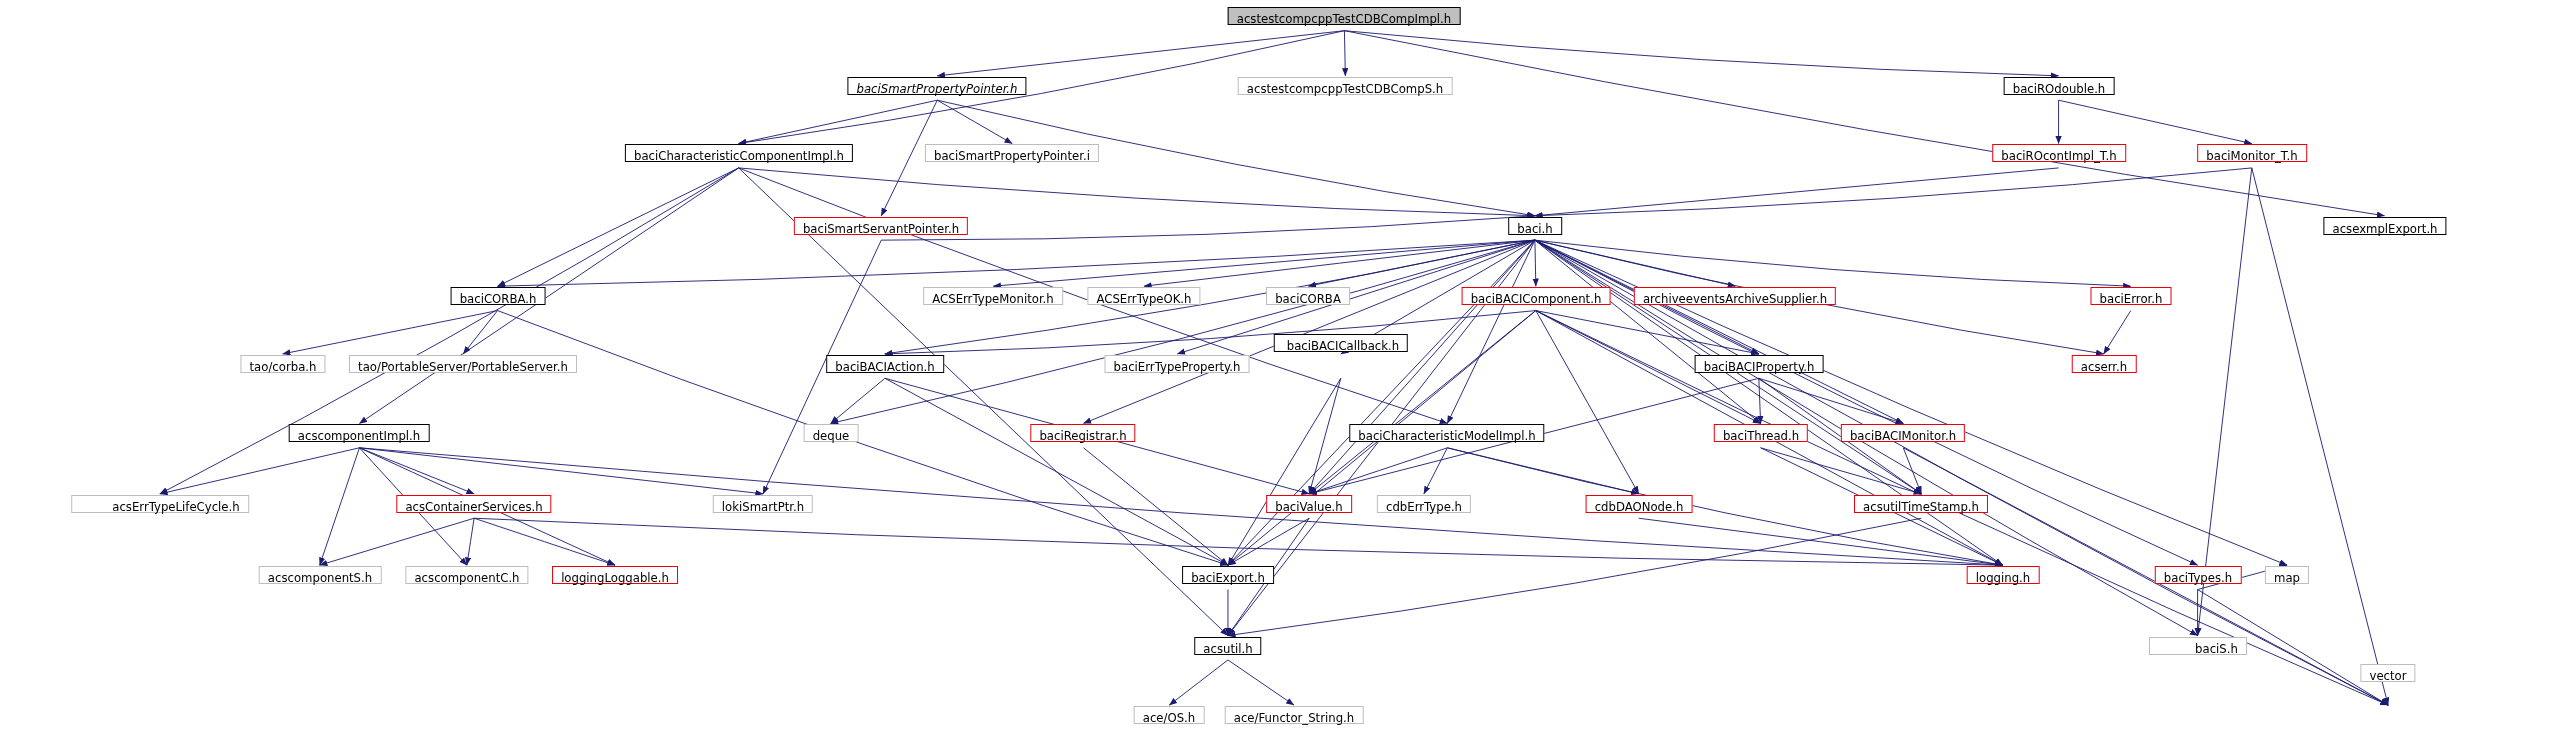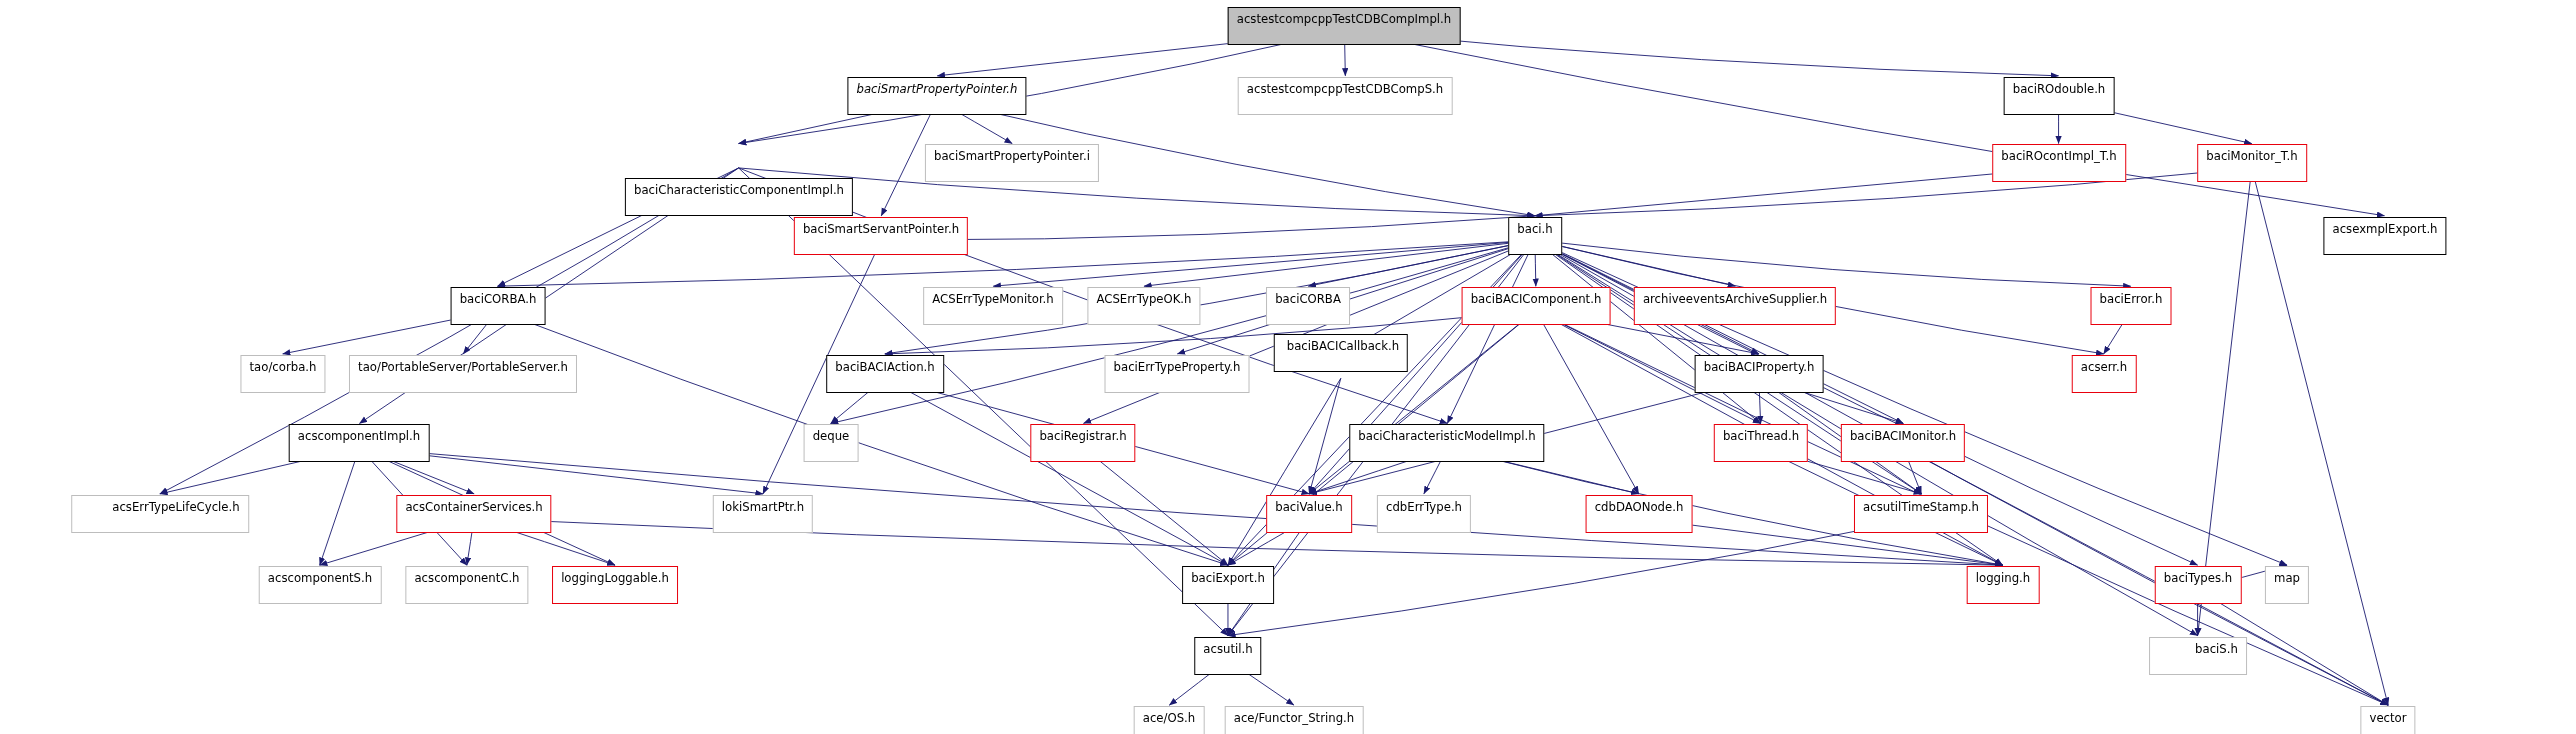--- a/index.html
+++ b/index.html
@@ -12,21 +12,21 @@
     background:#ffffff;
     border:0.9px solid #000000;
     font-size:11.7px;
     line-height:14.4px;
     padding:3.6px 8.1px;
     white-space:nowrap;
     color:#000000;
     z-index:2;
     cursor:pointer;
     box-sizing:border-box;
-    height:38px;
+    height:18px;
   }
   .n-root{background:#bfbfbf;border-color:#000000;font-weight:normal;}
   .n-doc{border-color:#000000;}
   .n-ext{border-color:#bdbdbd;}
   .n-trunc{border-color:#e8000d;}
   .edge{stroke:#1b1b70;stroke-width:1;fill:none;}
 </style>
 </head>
 <body>
 
@@ -138,21 +138,21 @@
         <path d="M1360,653 Q1360,678.5 1360,704" class="edge" marker-end="url(#arrow)"></path>
         <path d="M1360,731 Q1327.5,756 1295,781" class="edge" marker-end="url(#arrow)"></path>
         <path d="M1360,731 Q1396.5,756 1433,781" class="edge" marker-end="url(#arrow)"></path>
       </g>
   </svg>
   <div id="nodes">
       <div class="node n-root" style="left: 1344px; top: 7.2px;"><span>acstestcompcppTestCDBCompImpl.h</span></div>
       <div class="node n-doc" style="left: 937px; top: 77px; font-style: italic;"><span>baciSmartPropertyPointer.h</span></div>
       <div class="node n-ext" style="left: 1345px; top: 77px;"><span>acstestcompcppTestCDBCompS.h</span></div>
       <div class="node n-doc" style="left: 2059px; top: 77px;"><span>baciROdouble.h</span></div>
-      <div class="node n-doc" style="left: 739px; top: 144px; margin-top: 34px;"><span>baciCharacteristicComponentImpl.h</span></div>
+      <div class="node n-doc" style="left: 739px; top: 144px;"><span>baciCharacteristicComponentImpl.h</span></div>
       <div class="node n-ext" style="left: 1012px; top: 144px;"><span>baciSmartPropertyPointer.i</span></div>
       <div class="node n-trunc" style="left: 2059px; top: 144px;"><span>baciROcontImpl_T.h</span></div>
       <div class="node n-trunc" style="left: 2252px; top: 144px;"><span>baciMonitor_T.h</span></div>
       <div class="node n-trunc" style="left: 881px; top: 217px;"><span>baciSmartServantPointer.h</span></div>
       <div class="node n-doc" style="left: 1535px; top: 217px;"><span>baci.h</span></div>
       <div class="node n-doc" style="left: 2385px; top: 217px;"><span>acsexmplExport.h</span></div>
       <div class="node n-doc" style="left: 498px; top: 287px;"><span>baciCORBA.h</span></div>
       <div class="node n-ext" style="left: 993px; top: 287px;"><span>ACSErrTypeMonitor.h</span></div>
       <div class="node n-ext" style="left: 1144px; top: 287px;"><span>ACSErrTypeOK.h</span></div>
       <div class="node n-ext" style="left: 1308px; top: 287px;"><span>baciCORBA</span></div>
@@ -183,16 +183,16 @@
       <div class="node n-ext" style="left: 467px; top: 566px;"><span>acscomponentC.h</span></div>
       <div class="node n-trunc" style="left: 615px; top: 566px;"><span>loggingLoggable.h</span></div>
       <div class="node n-doc" style="left: 1228px; top: 566px;"><span>baciExport.h</span></div>
       <div class="node n-trunc" style="left: 2003px; top: 566px;"><span>logging.h</span></div>
       <div class="node n-trunc" style="left: 2198px; top: 566px;"><span>baciTypes.h</span></div>
       <div class="node n-ext" style="left: 2287px; top: 566px;"><span>map</span></div>
       <div class="node n-doc" style="left: 1228px; top: 637px;"><span>acsutil.h</span></div>
       <div class="node n-ext" style="left: 2198px; top: 637px; padding-left: 45px;"><span>baciS.h</span></div>
       <div class="node n-ext" style="left: 1169px; top: 706px;"><span>ace/OS.h</span></div>
       <div class="node n-ext" style="left: 1294px; top: 706px;"><span>ace/Functor_String.h</span></div>
-      <div class="node n-ext" style="left: 2388px; top: 706px; text-align: right;"><span>vector</span></div>
+      <div class="node n-ext" style="left: 2388px; top: 664px; text-align: right;"><span>vector</span></div>
     </div>
 </div>
 
 
 </body></html>

